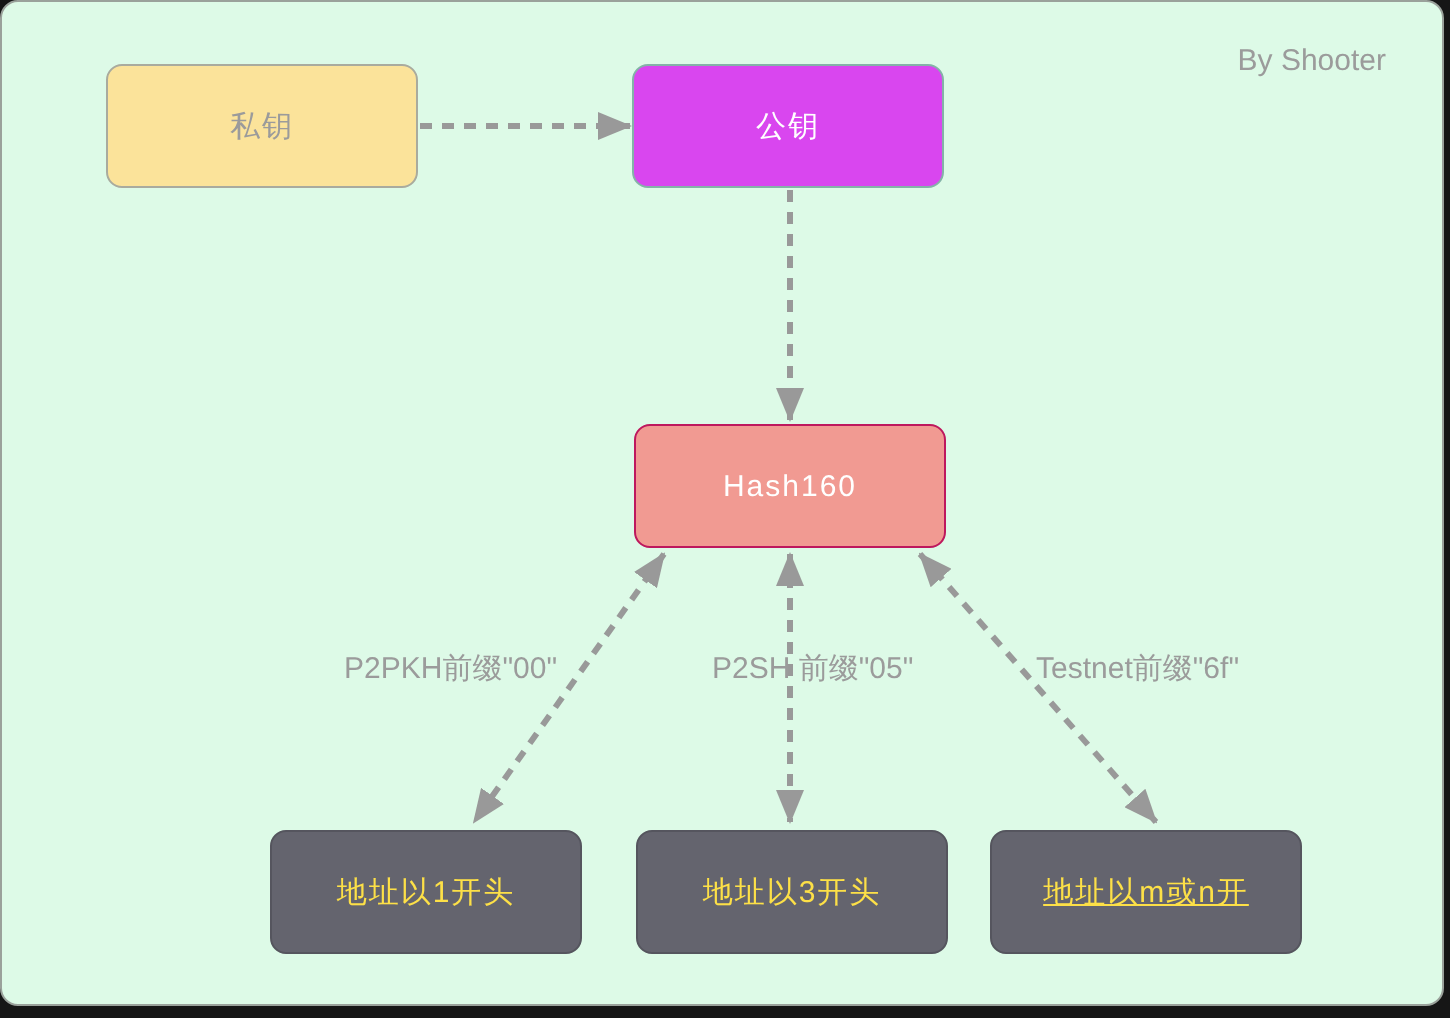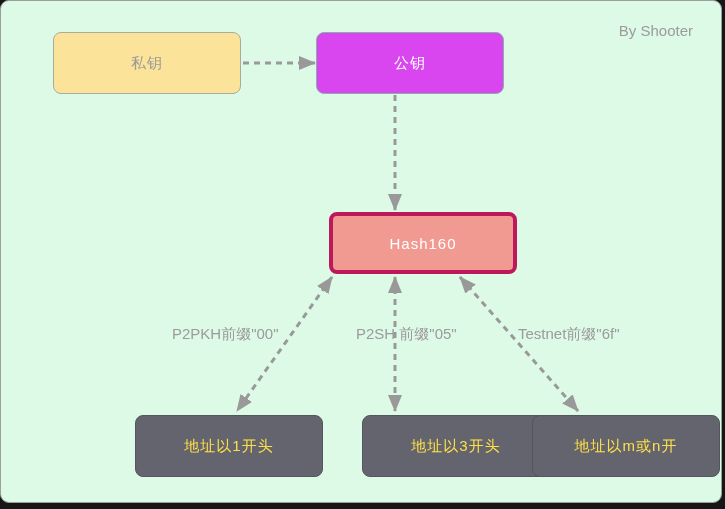--- a/index.html
+++ b/index.html
@@ -21,35 +21,35 @@
     overflow: hidden;
   }
   .credit {
     position: absolute;
     top: 21px; right: 28px;
     font-size: 15px;
     color: #9b9b9b;
   }
   .node {
     position: absolute;
-    width: 188px; height: 62px;
+    width: 156px; height: 62px;
     border-radius: 8px;
     display: flex;
     align-items: center;
     justify-content: center;
     font-size: 15px;
     letter-spacing: 1px;
   }
   .node-private { left: 52px; top: 31px; background: #fbe39a; border: 1px solid #a9ab9e; color: #9b9b9b; }
   .node-public  { left: 315px; top: 31px; background: #d946ef; border: 1px solid #84b2a8; color: #ffffff; }
-  .node-hash    { left: 328px; top: 211px; background: #f19a92; border: 4px solid #be185d; color: #ffffff; }
+  .node-hash    { left: 316px; top: 211px; background: #f19a92; border: 1px solid #be185d; color: #ffffff; }
   .node-dark    { background: #64646e; border: 1px solid #55555e; color: #fde047; }
   .node-addr1   { left: 134px; top: 414px; }
-  .node-addr3   { left: 317px; top: 414px; margin-left: 44px; }
-  .node-addrmn  { left: 531px; top: 414px; }
+  .node-addr3   { left: 317px; top: 414px; }
+  .node-addrmn  { left: 494px; top: 414px; text-decoration: underline; }
   .edge-label {
     position: absolute;
     font-size: 15px;
     color: #9b9b9b;
     white-space: nowrap;
   }
   .edge-label-p2pkh   { left: 171px; top: 324px; }
   .edge-label-p2sh    { left: 355px; top: 324px; }
   .edge-label-testnet { left: 517px; top: 324px; }
   svg.edges {

